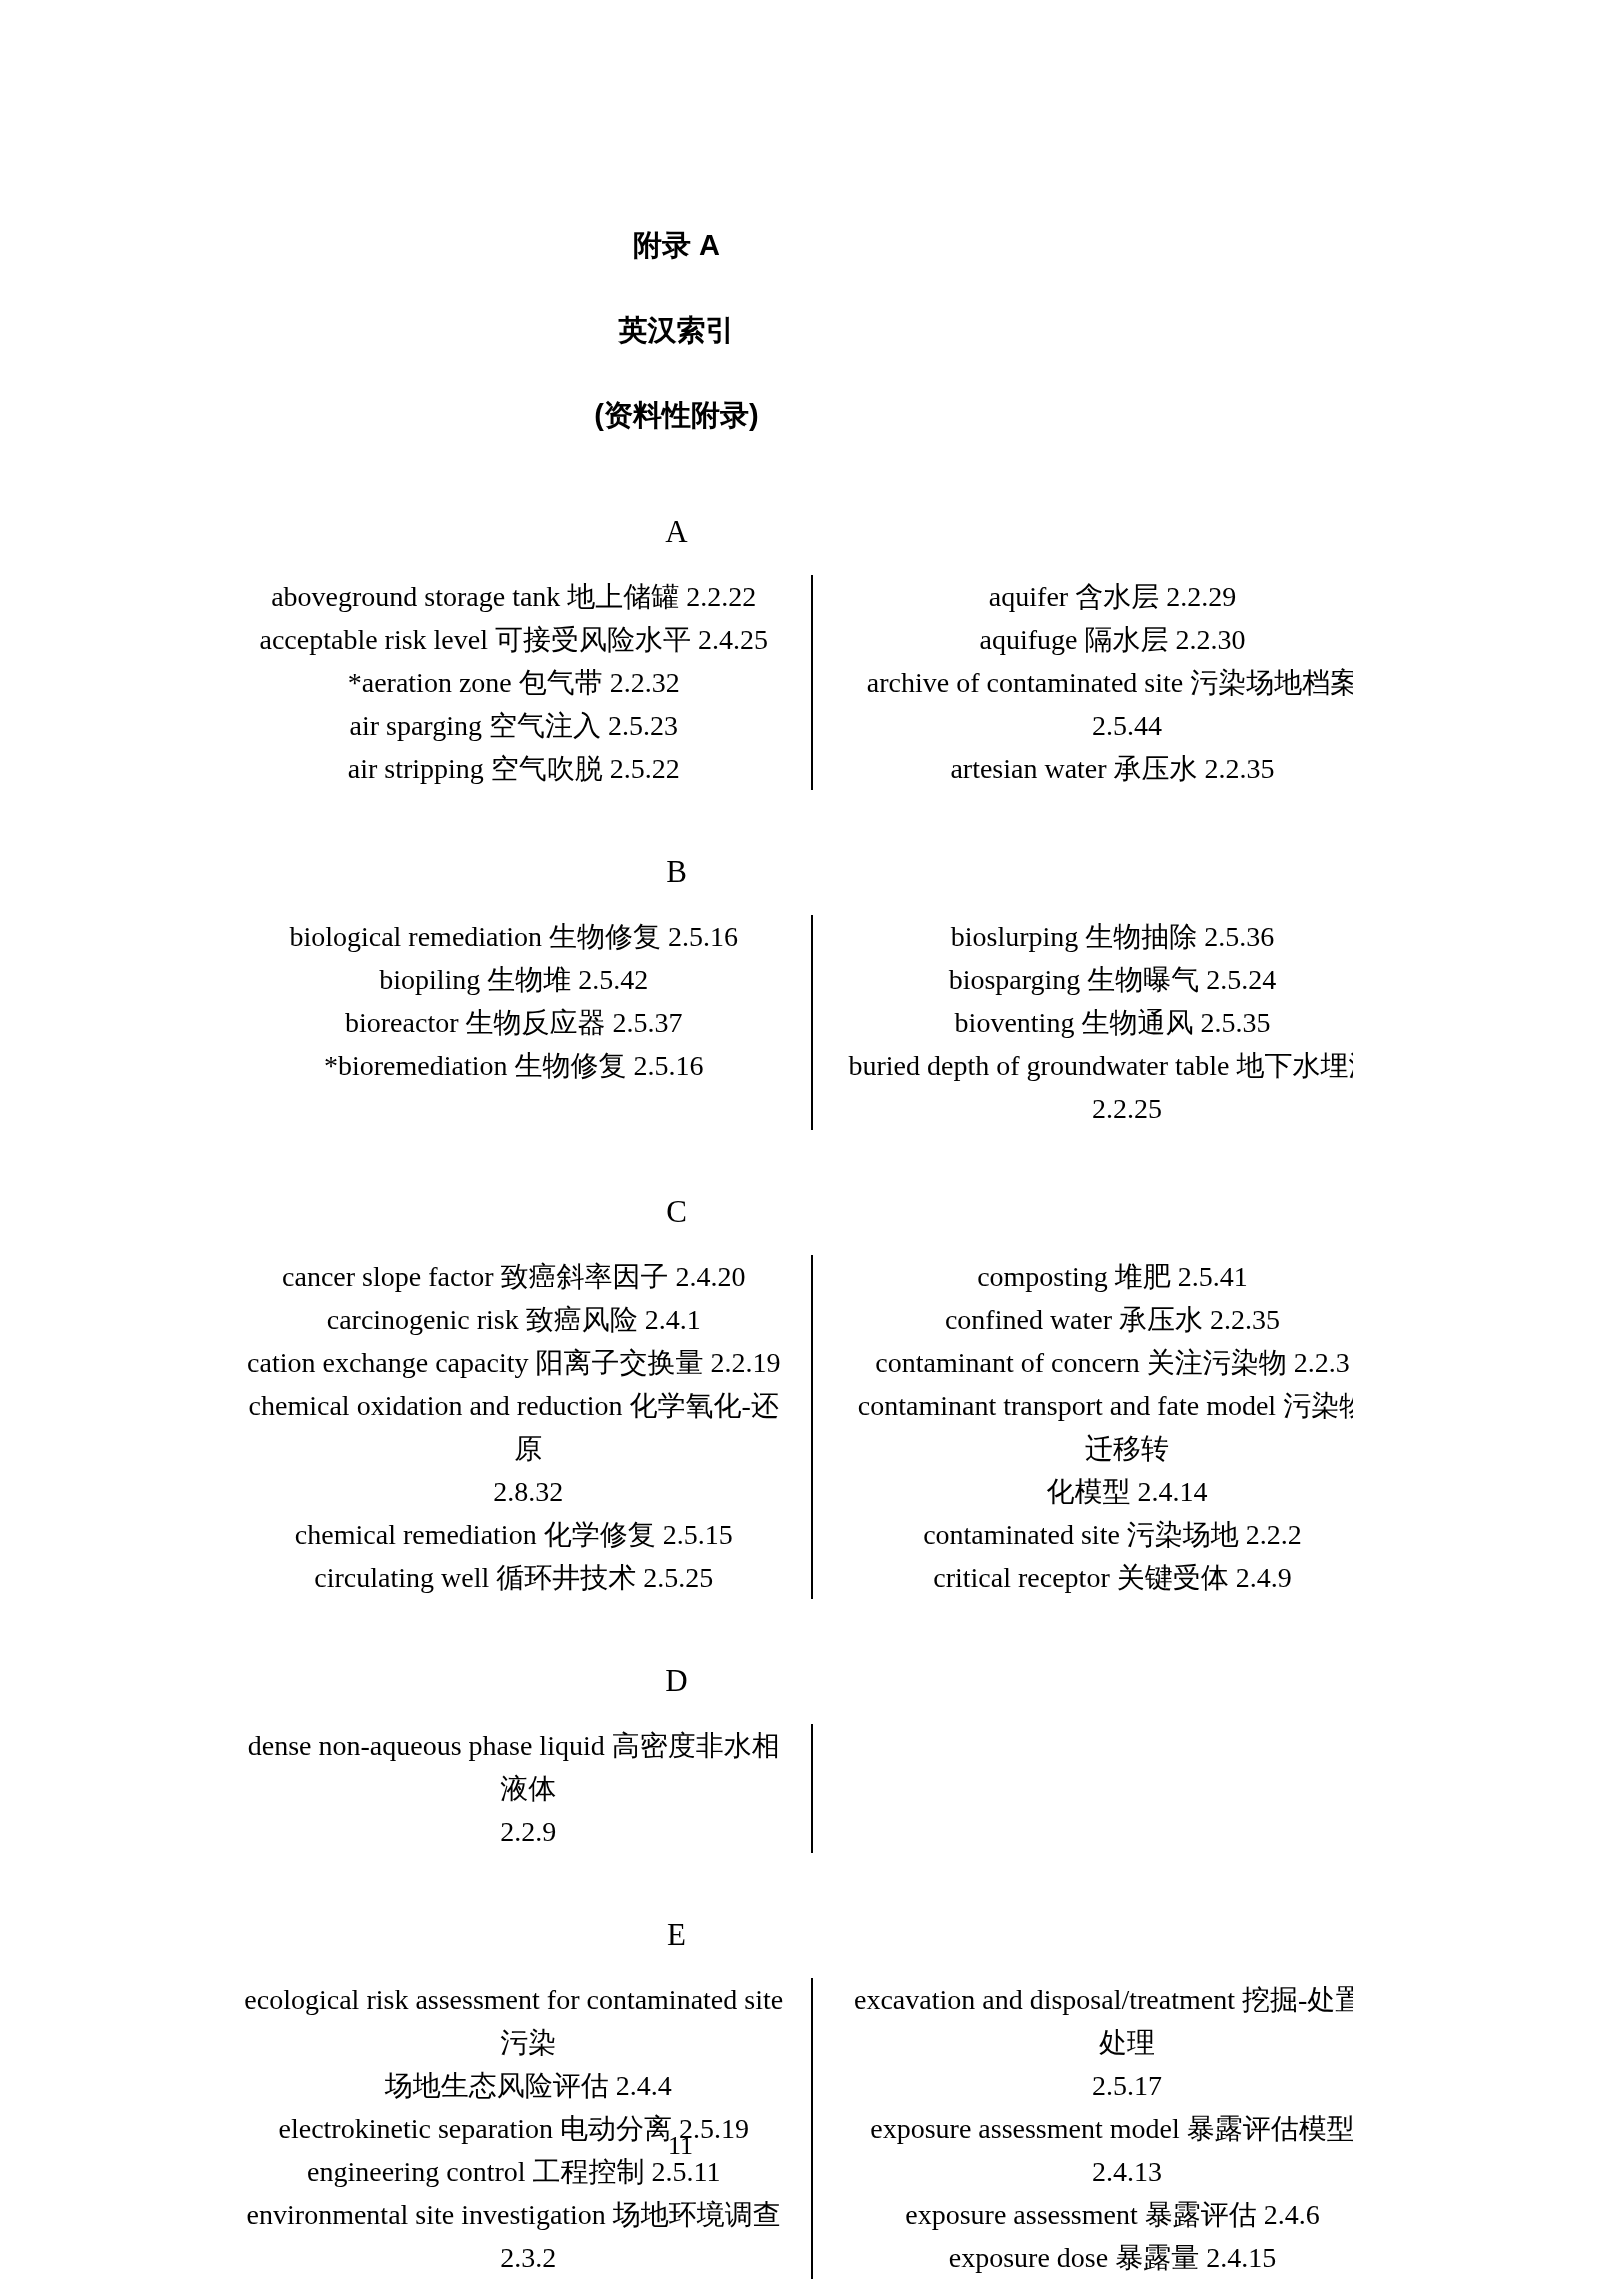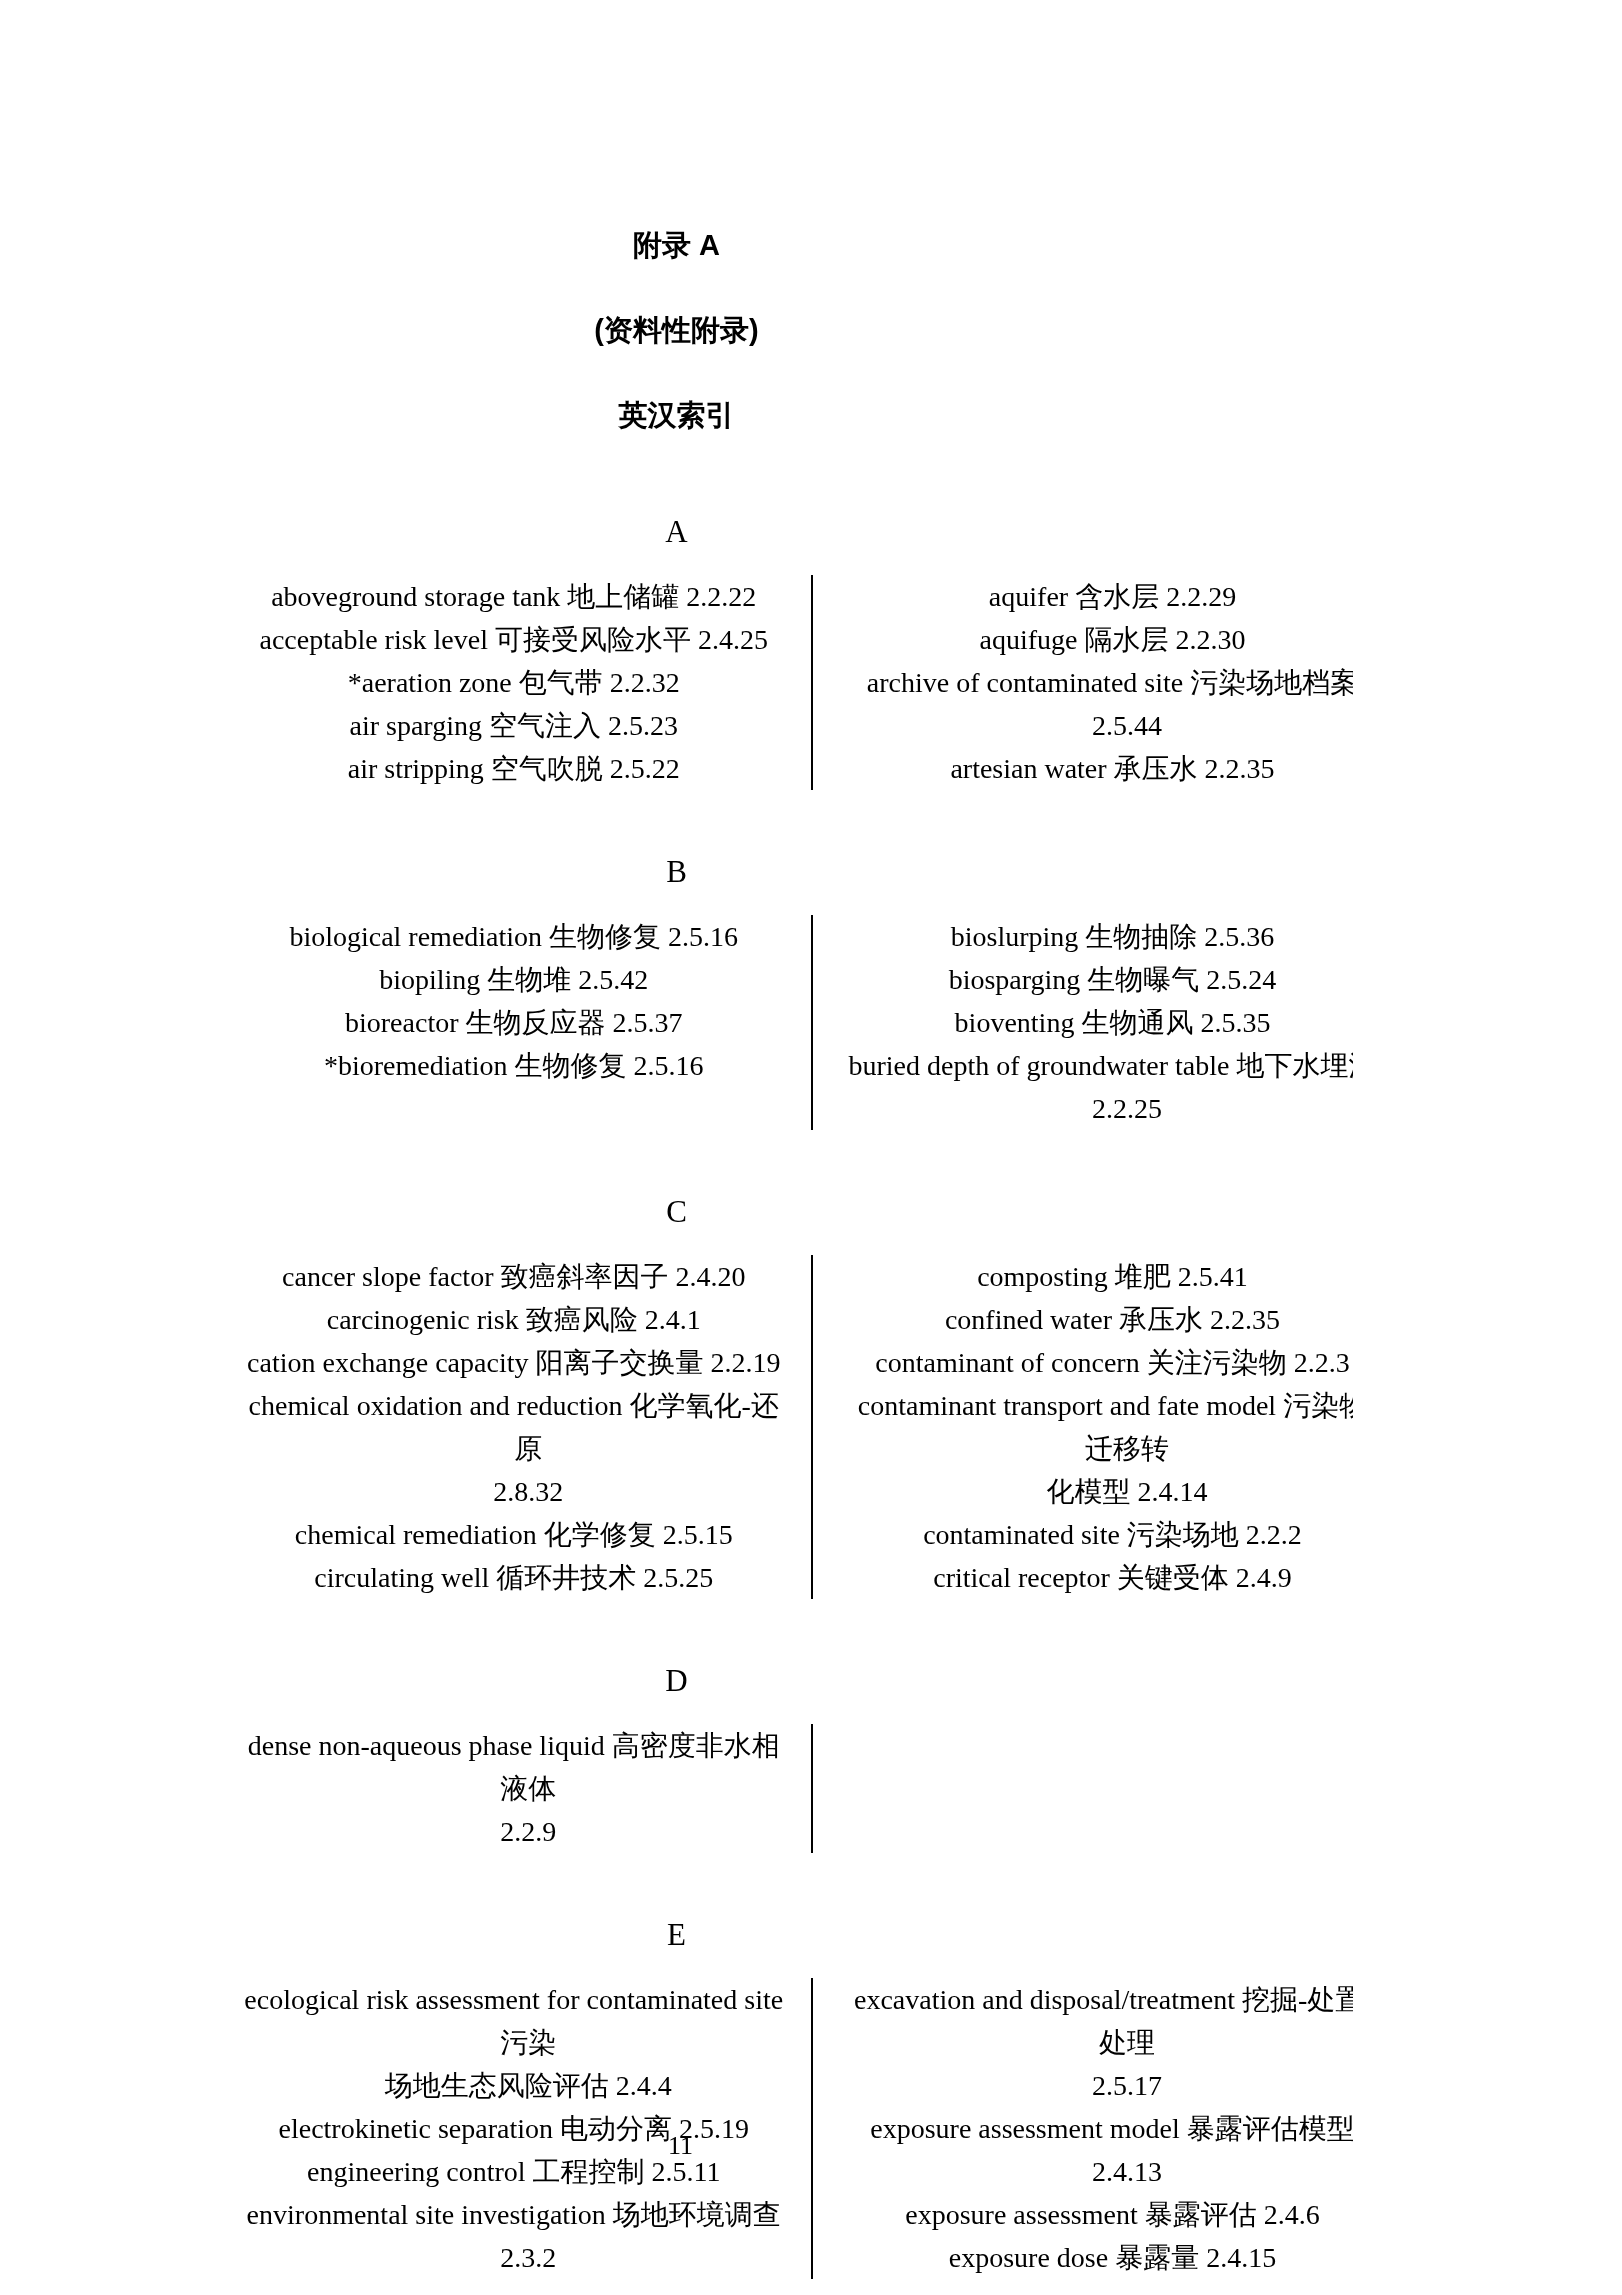--- a/index.html
+++ b/index.html
@@ -69,22 +69,22 @@
     text-align: center;
     font-size: 26px;
     line-height: 30px;
   }
 </style>
 </head>
 <body>
 
 <div class="doc">
   <div class="hdr">附录 A</div>
+  <div class="hdr">英汉索引</div>
   <div class="hdr">(资料性附录)</div>
-  <div class="hdr">英汉索引</div>
 
   <div id="sections">
   <section class="index-section">
     <div class="letter">A</div>
     <div class="cols">
       <div class="col left">
             <div class="entry">aboveground storage tank 地上储罐 2.2.22</div>
             <div class="entry">acceptable risk level 可接受风险水平 2.4.25</div>
             <div class="entry">*aeration zone 包气带 2.2.32</div>
             <div class="entry">air sparging 空气注入 2.5.23</div>

